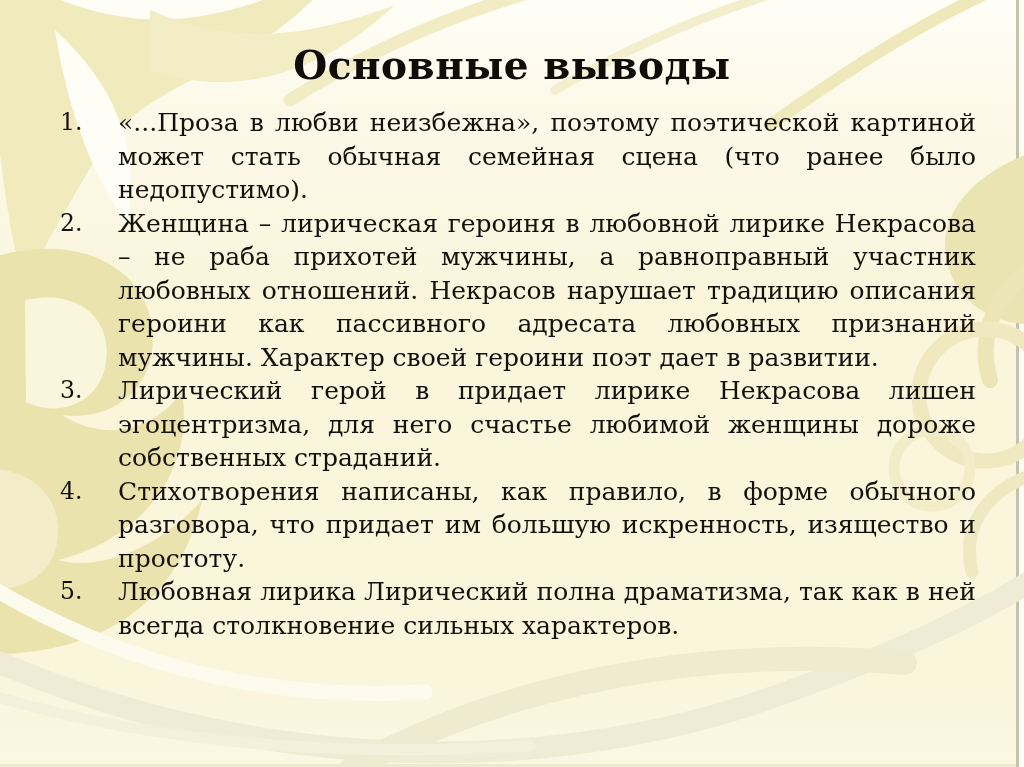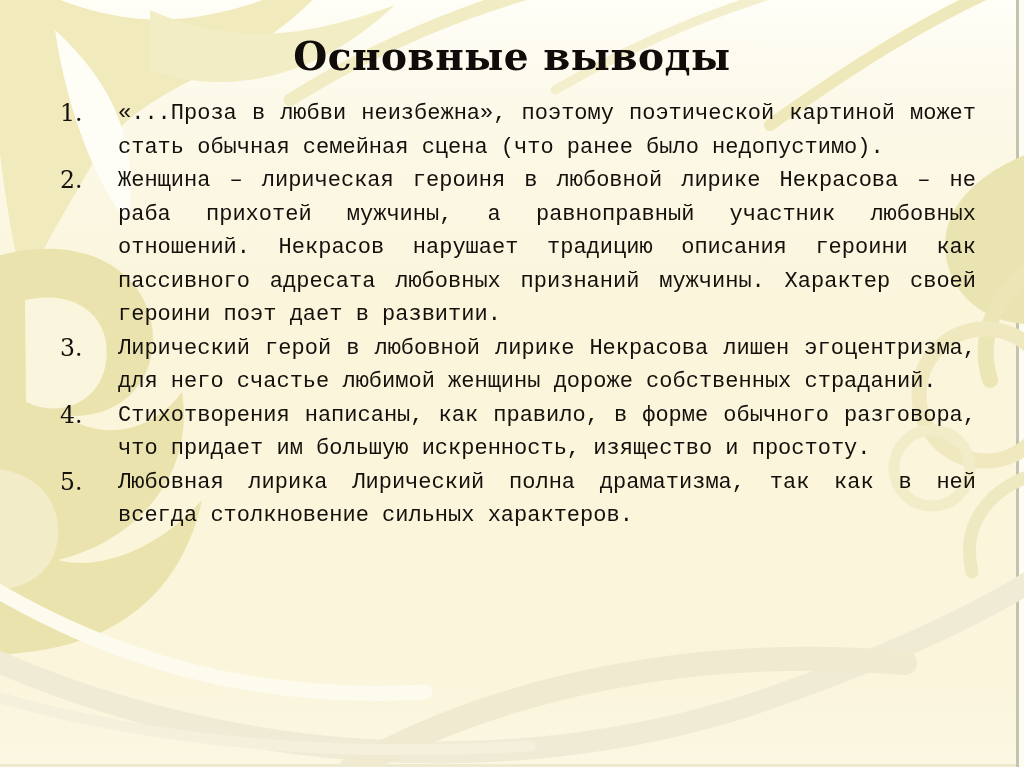--- a/index.html
+++ b/index.html
@@ -23,21 +23,21 @@
     width: 1024px;
     height: 767px;
     pointer-events: none;
   }
   .content {
     position: relative;
     z-index: 2;
   }
   .slide-title {
     margin: 0;
-    padding-top: 33px;
+    padding-top: 42px;
     text-align: center;
     font-size: 39px;
     font-weight: bold;
     letter-spacing: 0.5px;
     color: #0f0c09;
   }
   .conclusions-list {
     margin: 18px 48px 0 54px;
   }
   .list-row {
@@ -47,26 +47,25 @@
   .list-num {
     flex: 0 0 64px;
     font-size: 23.5px;
     line-height: 33.5px;
     color: #14100c;
     padding-left: 6px;
     box-sizing: border-box;
   }
   .list-text {
     flex: 1 1 auto;
-    font-size: 22px;
+    font-size: 25px;
     line-height: 33.5px;
     color: #14100c;
     text-align: justify;
     text-justify: inter-word;
-    font-family: Liberation Mono, monospace;
   }
 </style>
 </head>
 <body>
 
 <div class="slide">
 
   <svg class="ornament-svg" viewBox="0 0 1024 767" aria-hidden="true">
 
     <path d="M-20,-40 C130,50 210,25 340,-30 C250,80 160,70 100,150 C70,205 48,235 25,290 C-2,195 -8,60 -20,-40 Z" fill="#f1eabd"></path>
@@ -104,21 +103,21 @@
         <span class="list-text">«...Проза в любви неизбежна», поэтому поэтической картиной может стать обычная семейная сцена (что ранее было недопустимо).</span>
       </div>
 
       <div class="list-row">
         <span class="list-num">2.</span>
         <span class="list-text">Женщина – лирическая героиня в любовной лирике Некрасова – не раба прихотей мужчины, а равноправный участник любовных отношений. Некрасов нарушает традицию описания героини как пассивного адресата любовных признаний мужчины. Характер своей героини поэт дает в развитии.</span>
       </div>
 
       <div class="list-row">
         <span class="list-num">3.</span>
-        <span class="list-text">Лирический герой в любовной лирике Некрасова лишен эгоцентризма, для него счастье любимой женщины дороже собственных страданий.</span>
+        <span class="list-text">Лирический герой в придает лирике Некрасова лишен эгоцентризма, для него счастье любимой женщины дороже собственных страданий.</span>
       </div>
 
       <div class="list-row">
         <span class="list-num">4.</span>
         <span class="list-text">Стихотворения написаны, как правило, в форме обычного разговора, что придает им большую искренность, изящество и простоту.</span>
       </div>
 
       <div class="list-row">
         <span class="list-num">5.</span>
         <span class="list-text">Любовная лирика Лирический полна драматизма, так как в ней всегда столкновение сильных характеров.</span>

